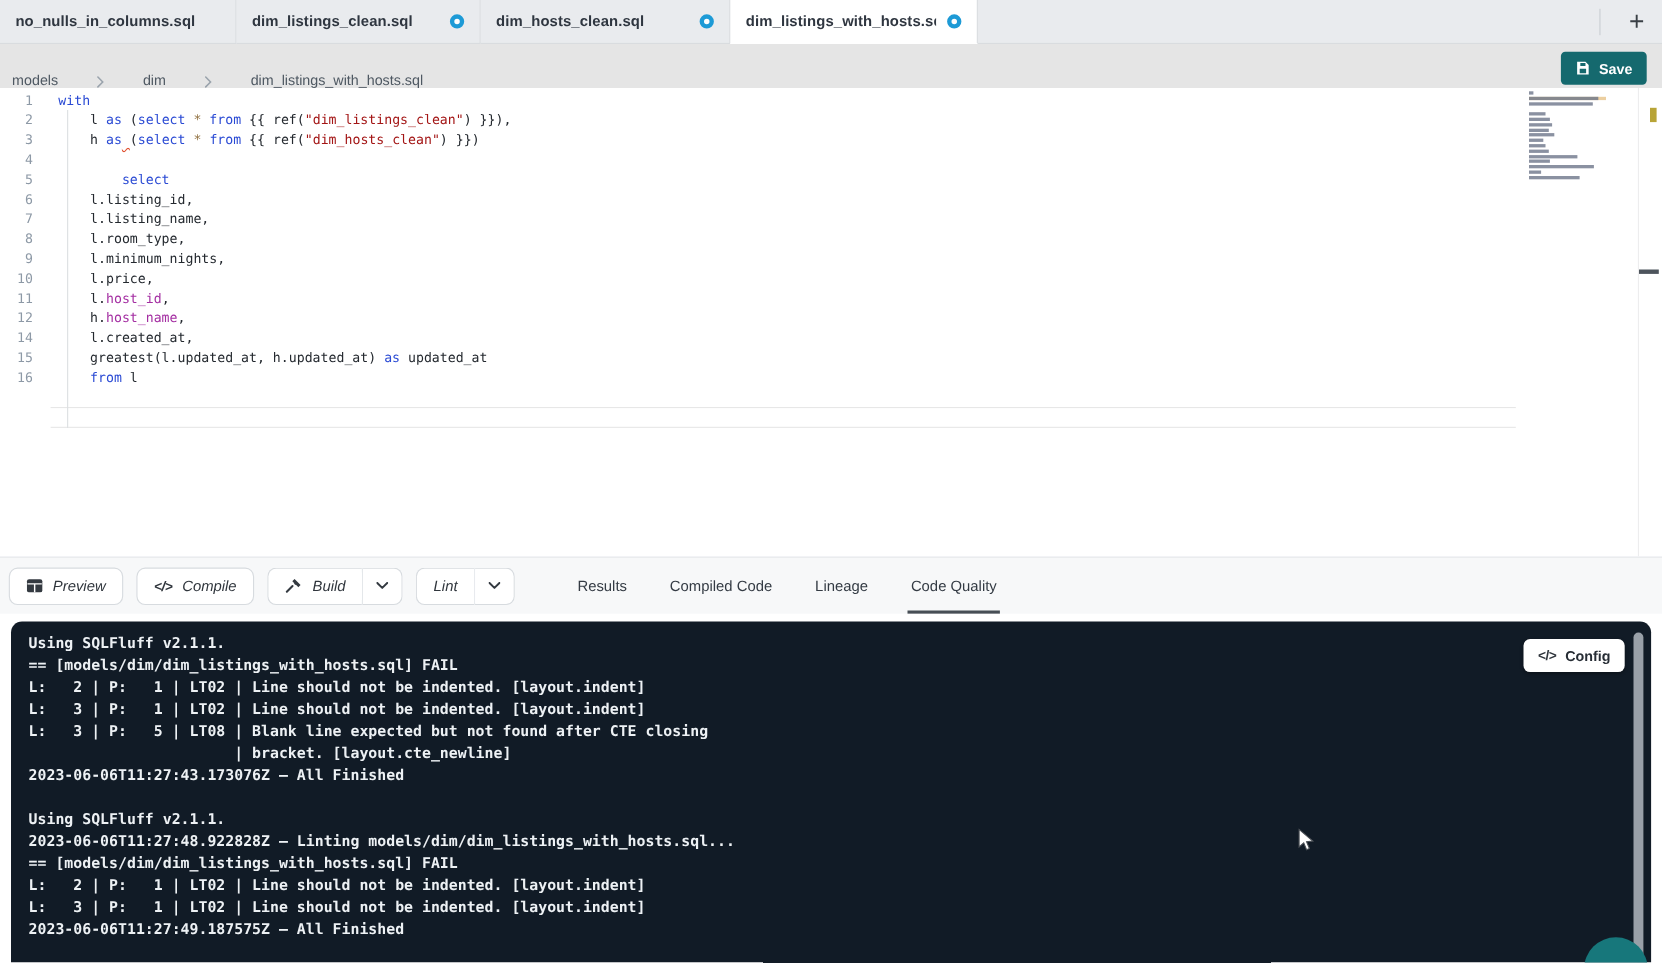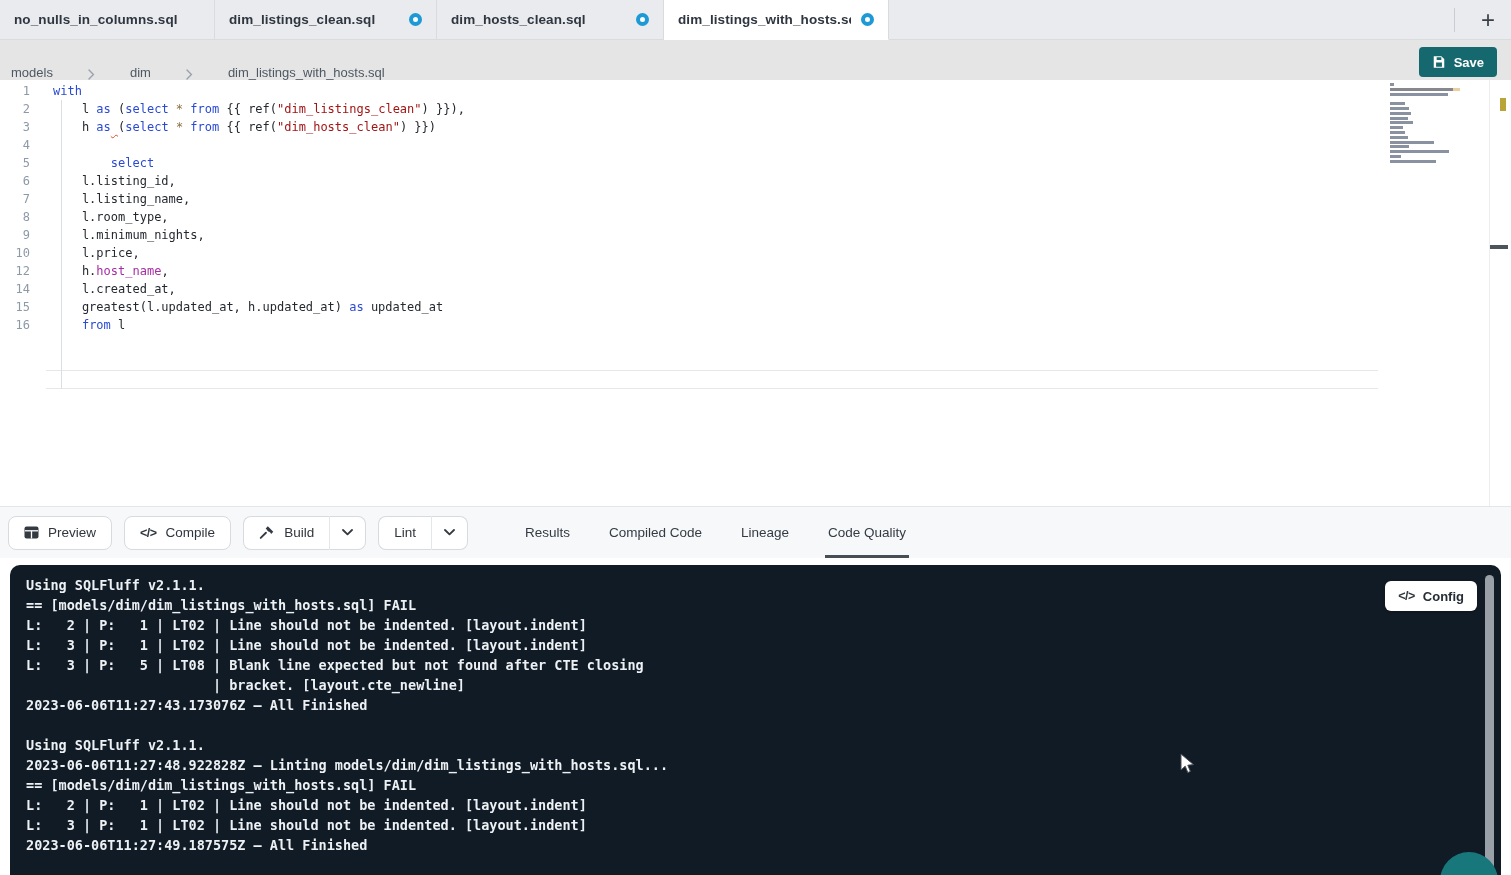--- a/index.html
+++ b/index.html
@@ -49,21 +49,21 @@
   .mrow.hl{background:#eccfa0;}
   .mbar{display:block;height:3px;background:#6d7689;opacity:.8;}
   .ruler-line{position:absolute;right:21px;top:0;bottom:0;width:1px;background:#ededee;}
   .mark-olive{position:absolute;right:5px;top:18px;width:6px;height:13px;background:#b8a437;}
   .mark-dark{position:absolute;right:3px;top:165px;width:18px;height:4px;background:#4d545c;}
   
   .toolbar{position:absolute;top:506px;left:0;right:0;height:52px;background:#f7f8f9;border-top:1px solid #e4e7ea;
            display:flex;align-items:center;padding-left:8px;box-sizing:border-box;}
   .btn{height:34px;box-sizing:border-box;background:#fff;border:1px solid #d7dbdf;border-radius:8px;
        display:flex;align-items:center;padding:0 15px;gap:9px;font-size:13.5px;color:#30363d;
-       font-family:"Liberation Sans",sans-serif;margin-right:12px;cursor:pointer;}
+       font-family:"Liberation Sans",sans-serif;margin-right:12px;cursor:pointer;font-style:italic;}
   .btn-group{display:flex;margin-right:12px;}
   .btn-group .btn{margin:0;border-radius:8px 0 0 8px;border-right:none;}
   .btn-caret{width:37px;height:34px;box-sizing:border-box;background:#fff;border:1px solid #d7dbdf;
              border-left:1px solid #e4e7ea;border-radius:0 8px 8px 0;display:flex;align-items:center;
              justify-content:center;cursor:pointer;}
   .glyph{font-weight:700;font-size:12.5px;letter-spacing:-0.5px;color:#30363d;font-family:"Liberation Sans",sans-serif;}
   .ptabs{display:flex;height:100%;margin-left:42px;}
   .ptab{display:flex;align-items:center;padding:0 3px;margin-right:33px;font-size:13.5px;color:#343b44;
         border-bottom:3px solid transparent;border-top:3px solid transparent;cursor:pointer;white-space:nowrap;}
   .ptab.active{border-bottom-color:#474e55;}
@@ -142,20 +142,21 @@
       <div class="cl"><span class="ln">1</span><span class="code"><span class="kw">with</span></span></div>
       <div class="cl"><span class="ln">2</span><span class="code"><span>    l </span><span class="kw">as</span><span> (</span><span class="kw">select</span><span> </span><span class="op">*</span><span> </span><span class="kw">from</span><span> {{ ref(</span><span class="str">"dim_listings_clean"</span><span>) }}),</span></span></div>
       <div class="cl"><span class="ln">3</span><span class="code"><span>    h </span><span class="kw">as</span><span class="sq"> </span><span>(</span><span class="kw">select</span><span> </span><span class="op">*</span><span> </span><span class="kw">from</span><span> {{ ref(</span><span class="str">"dim_hosts_clean"</span><span>) }})</span></span></div>
       <div class="cl"><span class="ln">4</span><span class="code"></span></div>
       <div class="cl"><span class="ln">5</span><span class="code"><span>        </span><span class="kw">select</span></span></div>
       <div class="cl"><span class="ln">6</span><span class="code"><span>    l.listing_id,</span></span></div>
       <div class="cl"><span class="ln">7</span><span class="code"><span>    l.listing_name,</span></span></div>
       <div class="cl"><span class="ln">8</span><span class="code"><span>    l.room_type,</span></span></div>
       <div class="cl"><span class="ln">9</span><span class="code"><span>    l.minimum_nights,</span></span></div>
       <div class="cl"><span class="ln">10</span><span class="code"><span>    l.price,</span></span></div>
+      <div class="cl"><span class="ln">11</span><span class="code"><span>    l.</span><span class="var">host_id</span><span>,</span></span></div>
       <div class="cl"><span class="ln">12</span><span class="code"><span>    h.</span><span class="var">host_name</span><span>,</span></span></div>
       <div class="cl"><span class="ln">14</span><span class="code"><span>    l.created_at,</span></span></div>
       <div class="cl"><span class="ln">15</span><span class="code"><span>    greatest(l.updated_at, h.updated_at) </span><span class="kw">as</span><span> updated_at</span></span></div>
       <div class="cl"><span class="ln">16</span><span class="code"><span>    </span><span class="kw">from</span><span> l</span></span></div>
     </div>
   <div class="minimap">
       <div class="mrow">
         <span class="mbar" style="width: 4px;"></span>
       </div>
       <div class="mrow hl">

